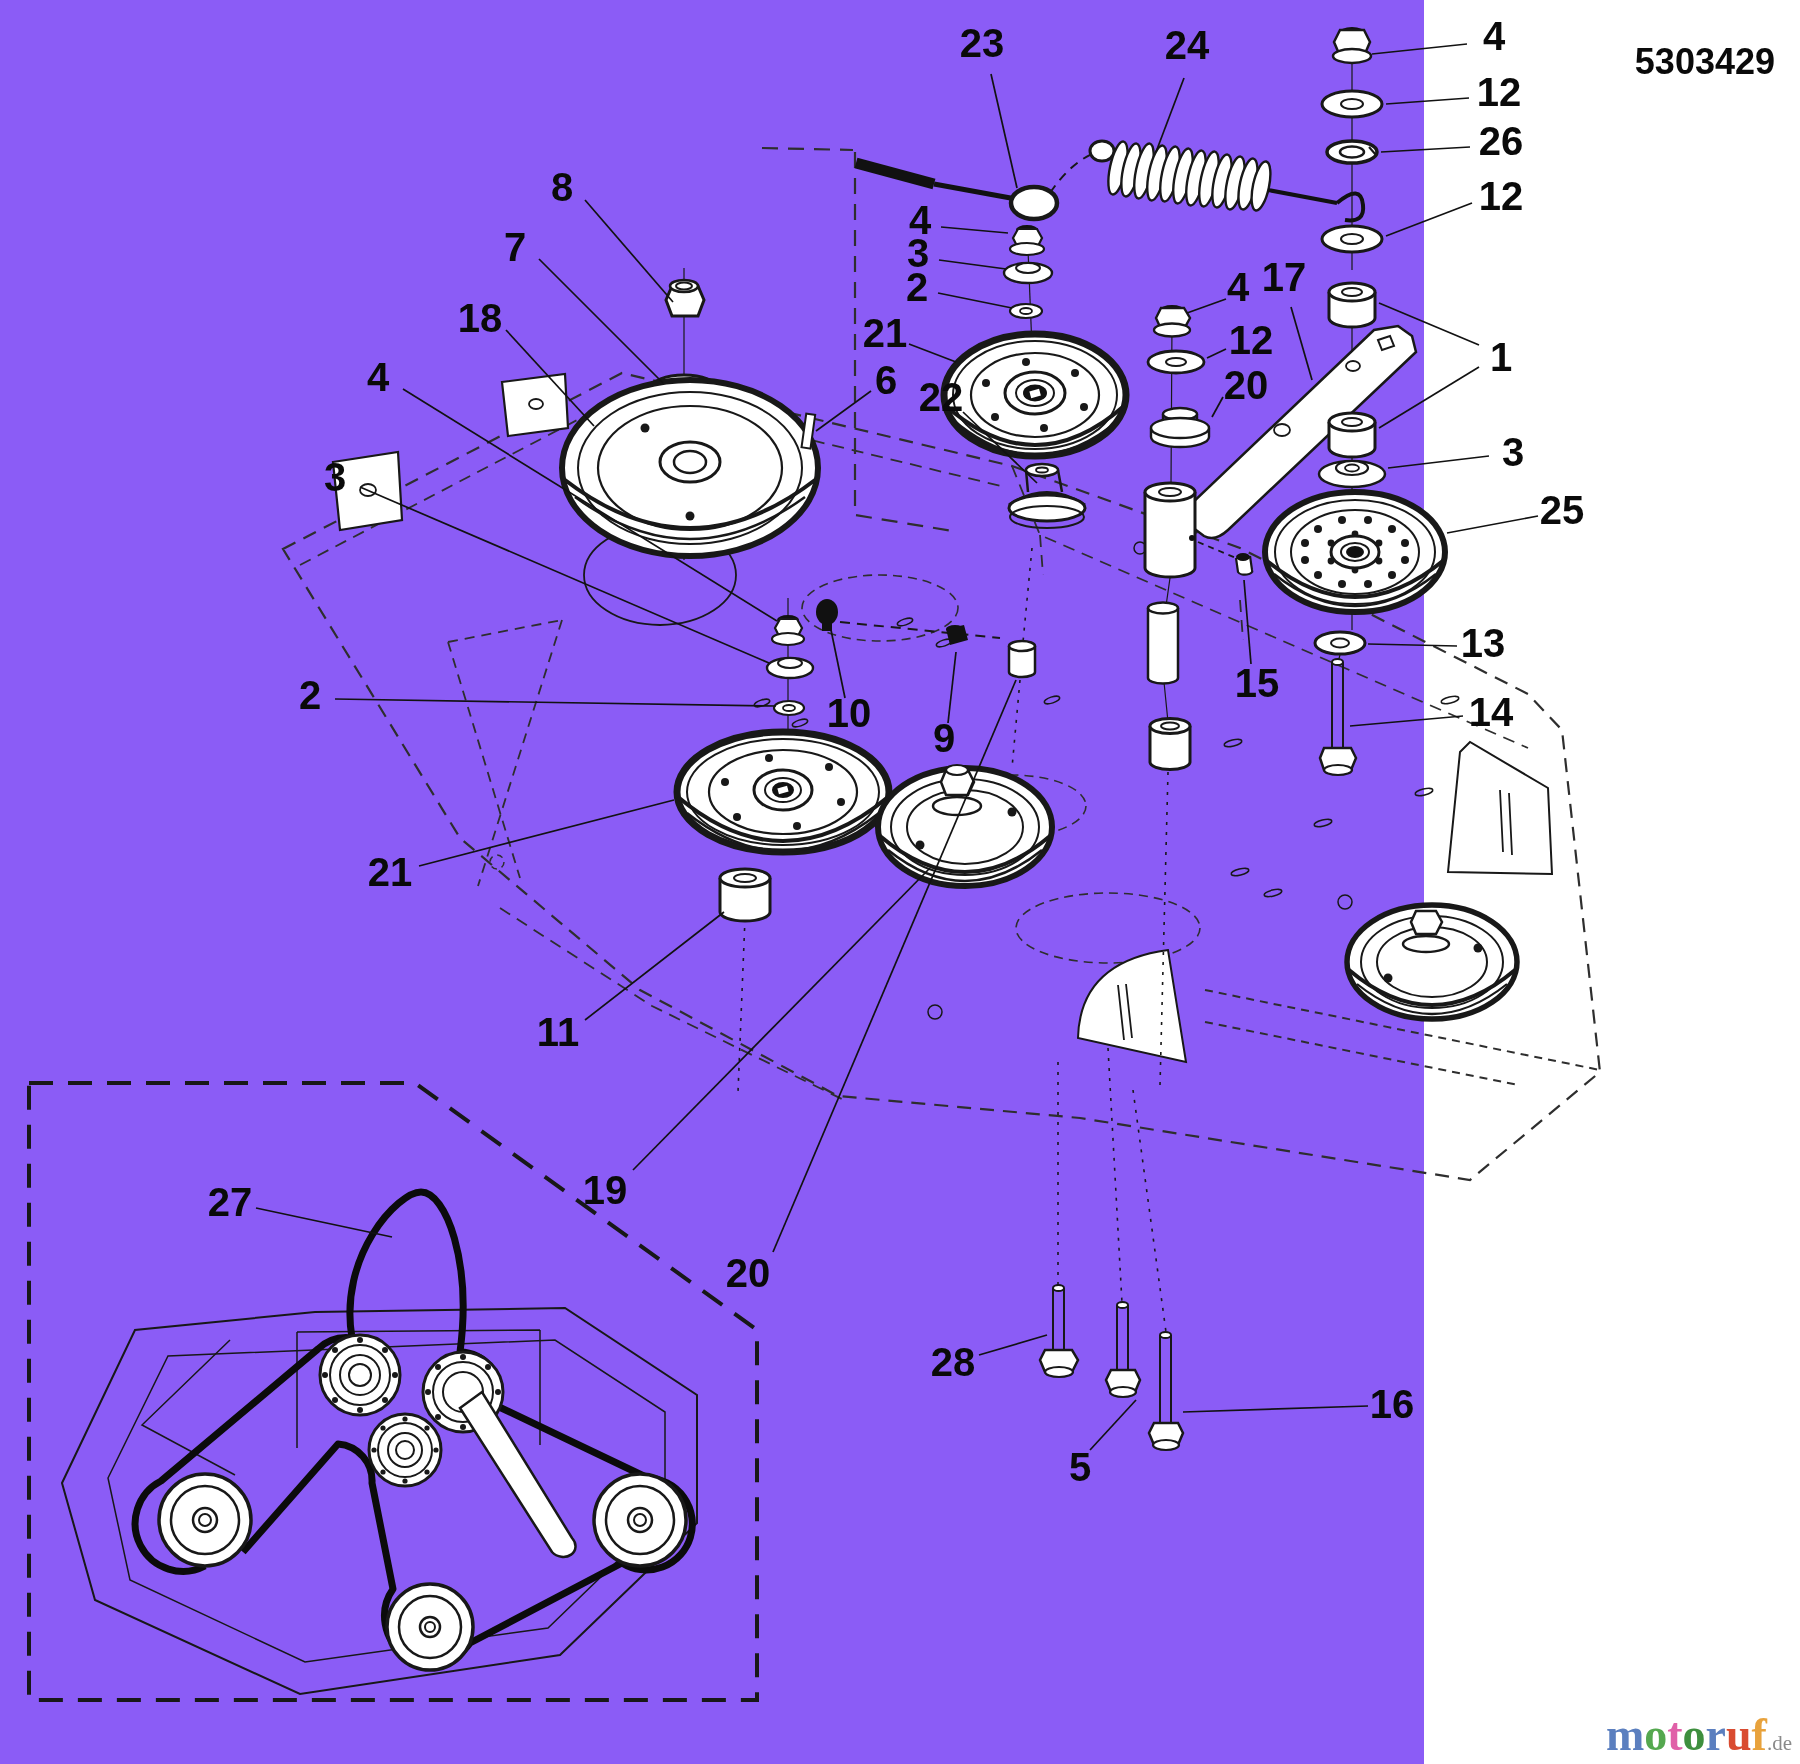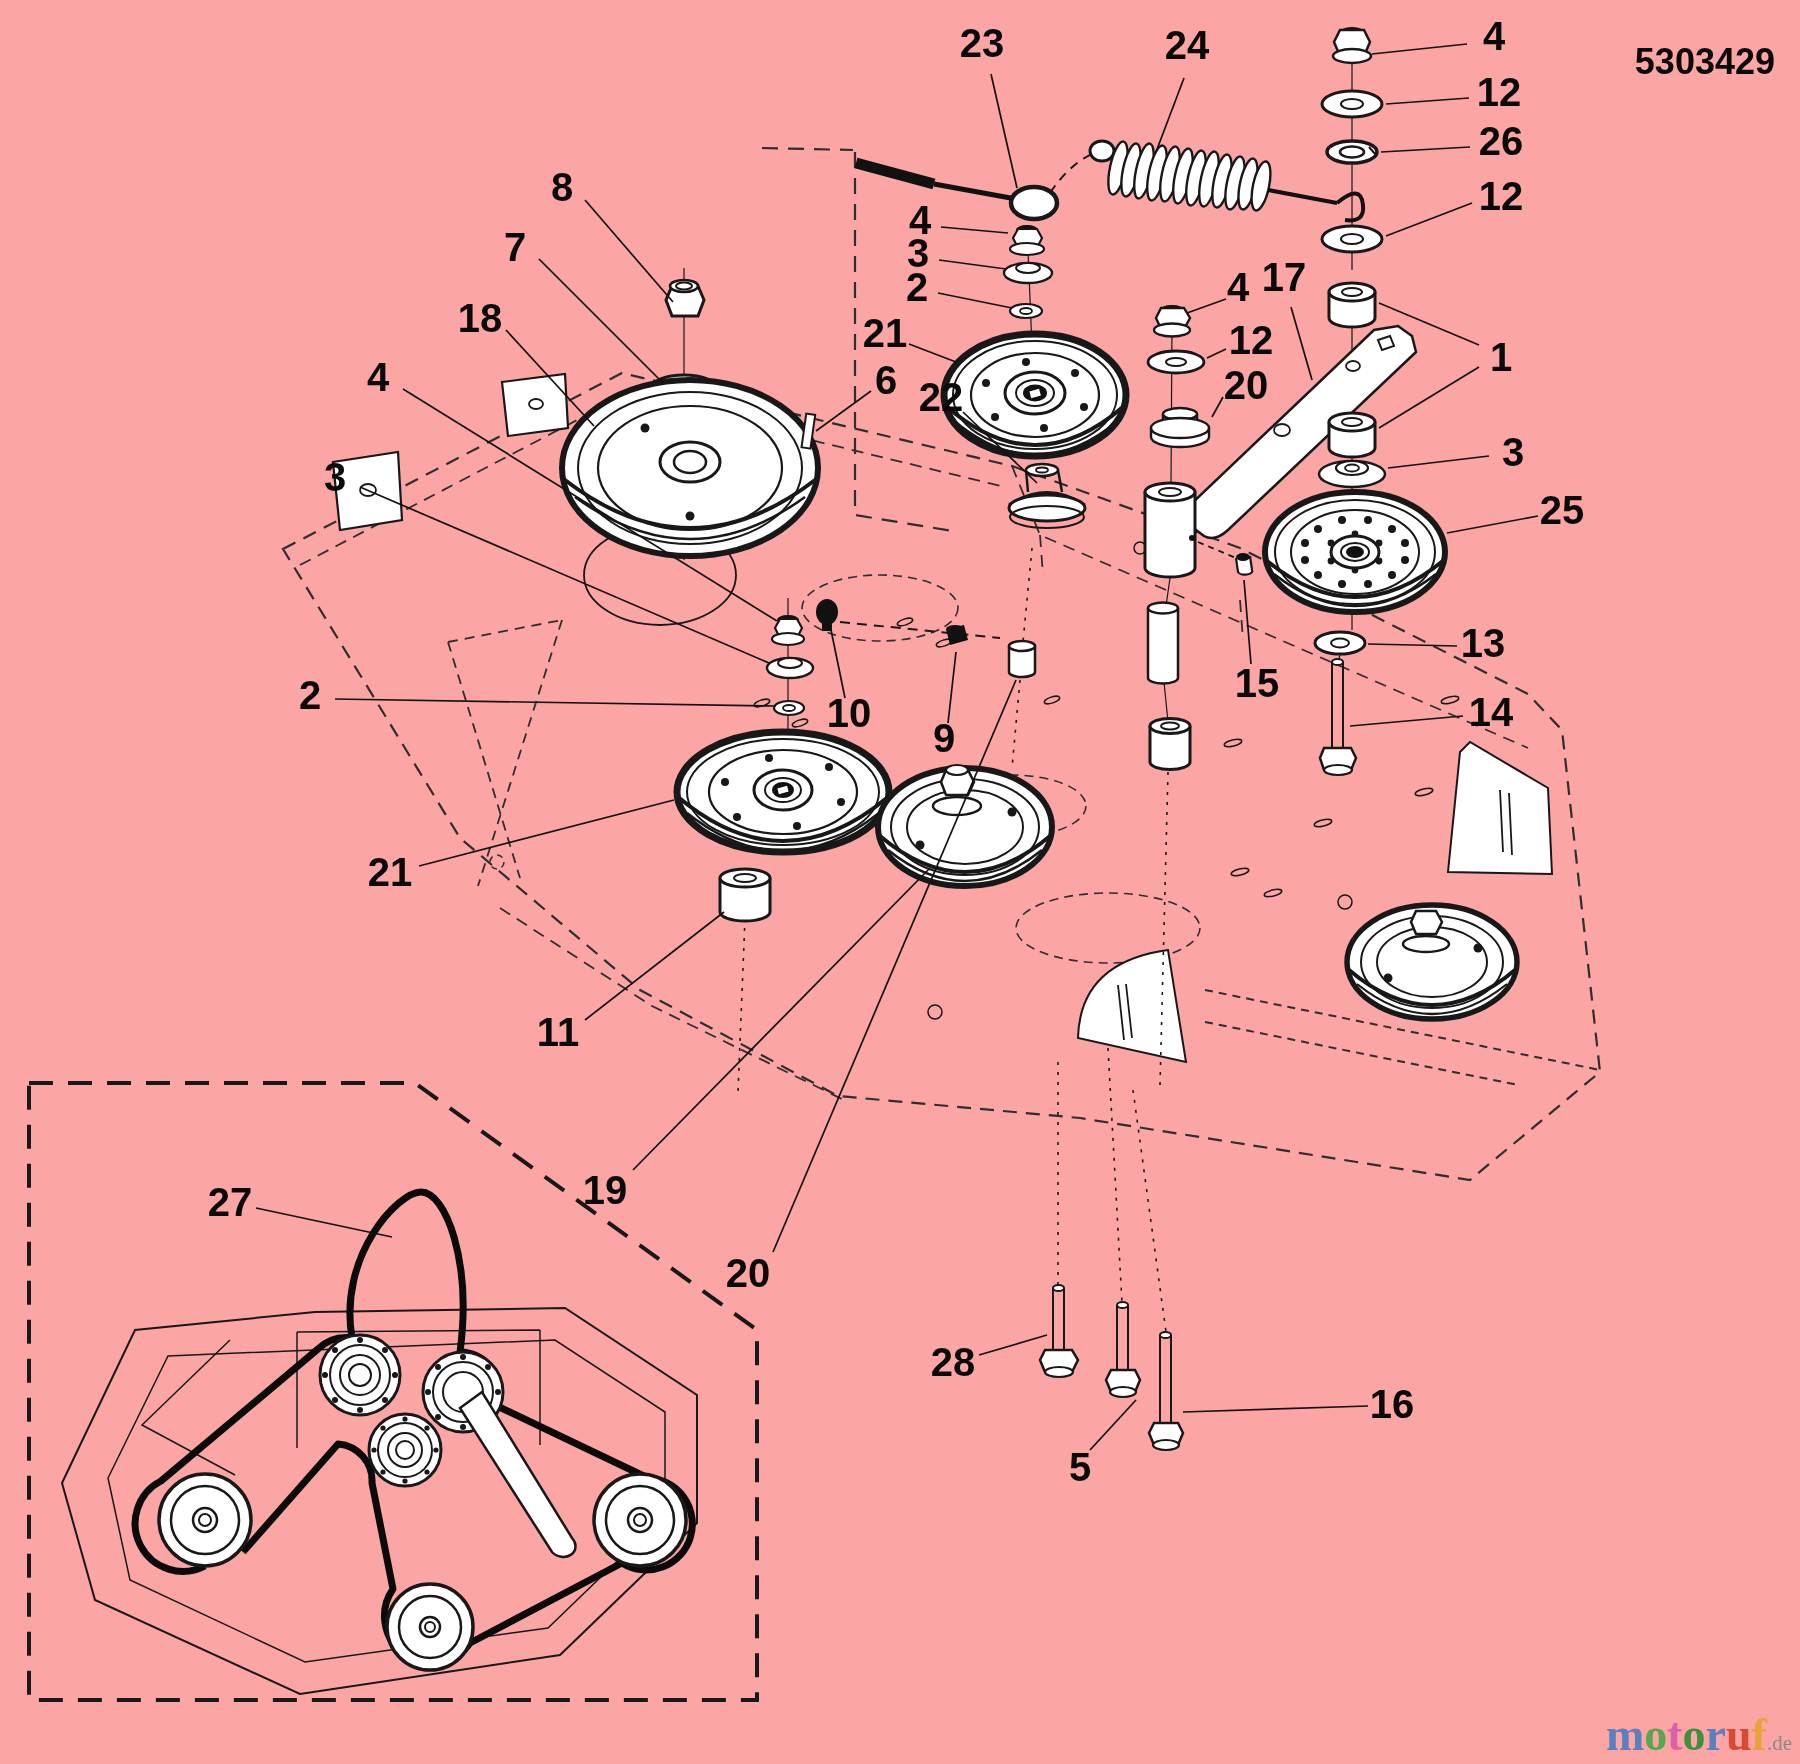--- a/index.html
+++ b/index.html
@@ -1,16 +1,16 @@
 <!DOCTYPE html>
 <html><head>
 <meta charset="utf-8">
 <style>
   html,body{margin:0;padding:0;background:#fff;}
-  #stage{width:1800px;height:1764px;position:relative;background:#fca5a5;}
+  #stage{width:1424px;height:1764px;position:relative;background:#8b5cf6;}
   svg{display:block;}
   .ln{stroke:#181818;fill:none;}
   .wh{fill:#ffffff;stroke:#181818;}
   .deck{stroke:#2e2e2e;fill:none;}
   text.callout{font:700 40px "Liberation Sans",sans-serif;fill:#0a0a0a;text-anchor:middle;}
   line.leader{stroke:#121212;stroke-width:1.7;}
   #part-number{font:700 36px "Liberation Sans",sans-serif;fill:#0a0a0a;text-anchor:end;}
   #logo-text{font:700 46px "Liberation Serif",serif;text-anchor:end;}
   .logo-suffix{font:400 21px "Liberation Serif",serif;}
 </style>

